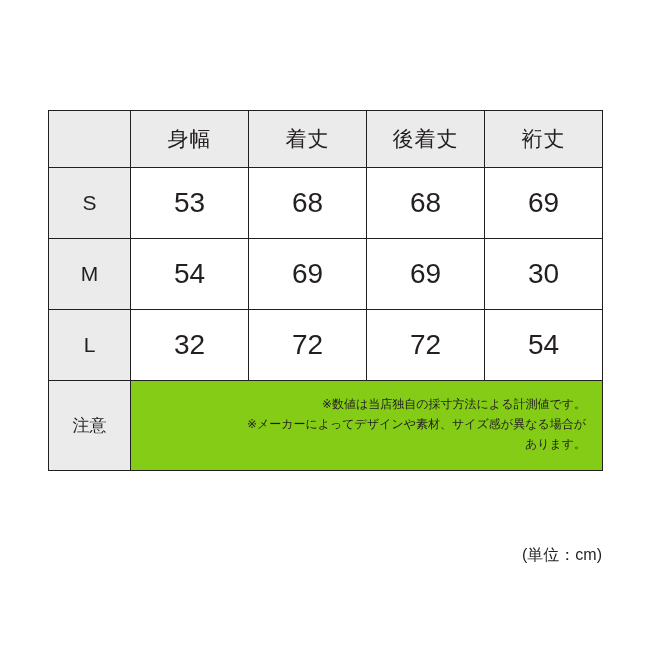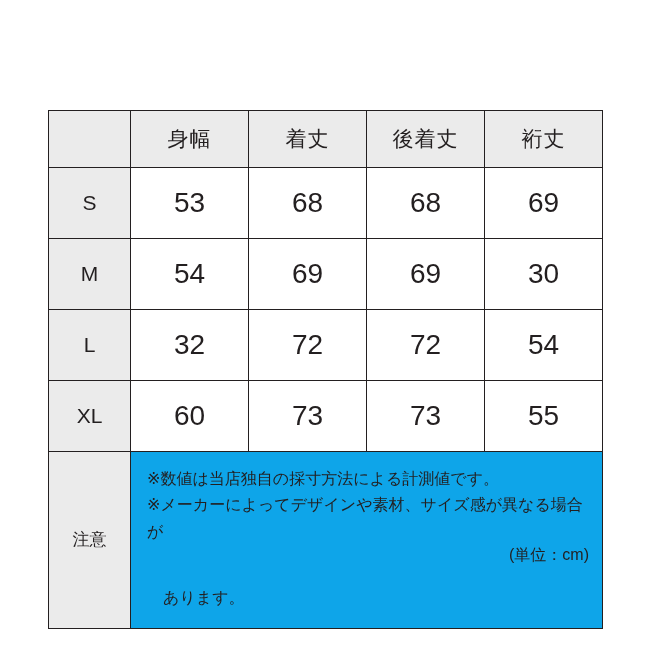--- a/index.html
+++ b/index.html
@@ -56,38 +56,37 @@
   tbody tr.data-row td.size-cell {
     background: #ebebeb;
     font-size: 21px;
   }
   tr.note-row td.note-label {
     background: #ebebeb;
     font-size: 17px;
     vertical-align: middle;
   }
   tr.note-row td.note-body {
-    background: #0ea5e9;
-    text-align: left;
+    background: #84cc16;
+    text-align: right;
     vertical-align: middle;
     padding: 14px 16px 16px 16px;
-    font-size: 16px;
+    font-size: 12px;
     line-height: 1.65;
   }
   .note-line {
     display: block;
     white-space: pre-wrap;
   }
   .note-line.indent {
     text-indent: 0;
-    margin-top: 40px;
   }
   .unit {
     position: absolute;
-    left: 35px;
+    left: 48px;
     top: 545px;
     width: 554px;
     text-align: right;
     font-size: 16px;
     color: #231f20;
   }
 </style>
 </head>
 <body>
 
@@ -124,27 +123,20 @@
         <td>69</td>
         <td>30</td>
       </tr>
       <tr class="data-row">
         <td class="size-cell">L</td>
         <td>32</td>
         <td>72</td>
         <td>72</td>
         <td>54</td>
       </tr>
-      <tr class="data-row">
-        <td class="size-cell">XL</td>
-        <td>60</td>
-        <td>73</td>
-        <td>73</td>
-        <td>55</td>
-      </tr>
       <tr class="note-row">
         <td class="note-label">注意</td>
         <td class="note-body" colspan="4">
           <span class="note-line">※数値は当店独自の採寸方法による計測値です。</span>
           <span class="note-line">※メーカーによってデザインや素材、サイズ感が異なる場合が</span>
           <span class="note-line indent">　あります。</span>
         </td>
       </tr>
     </tbody>
   </table>

